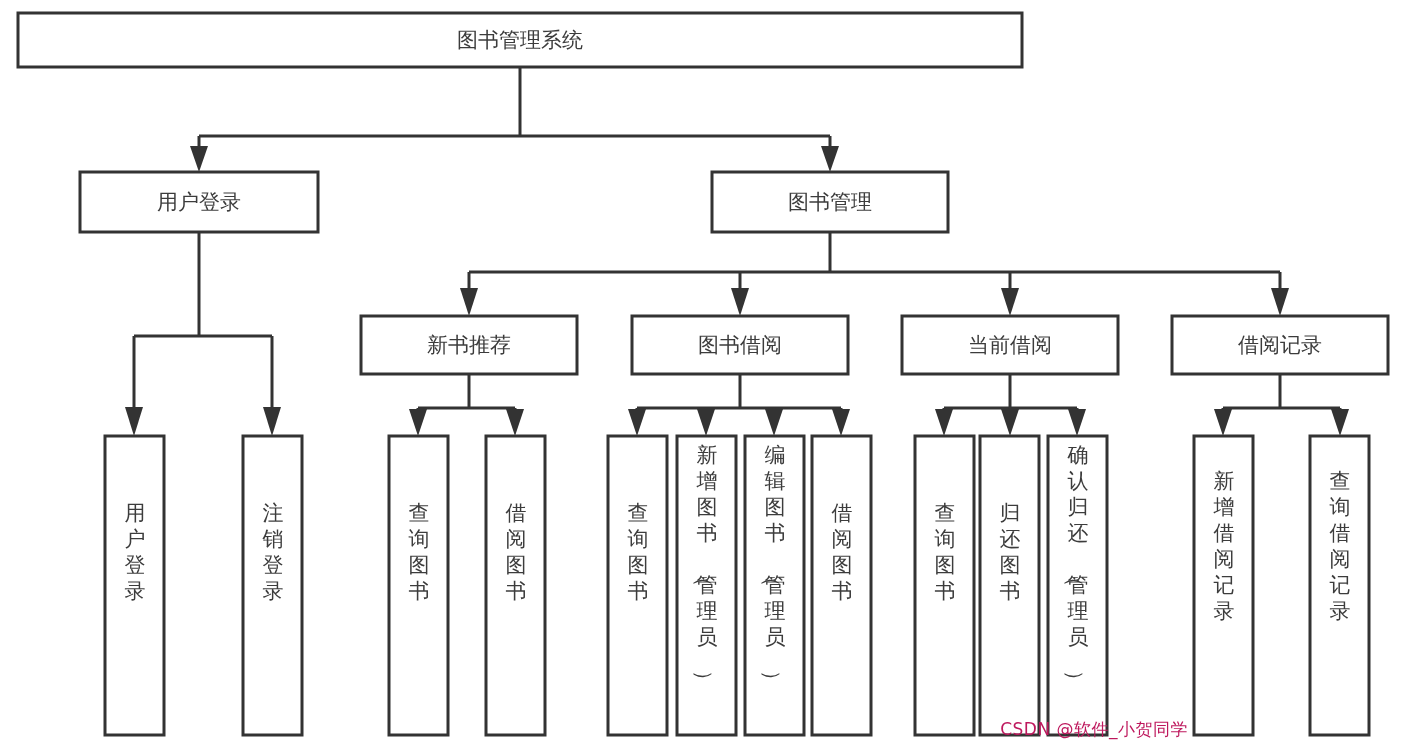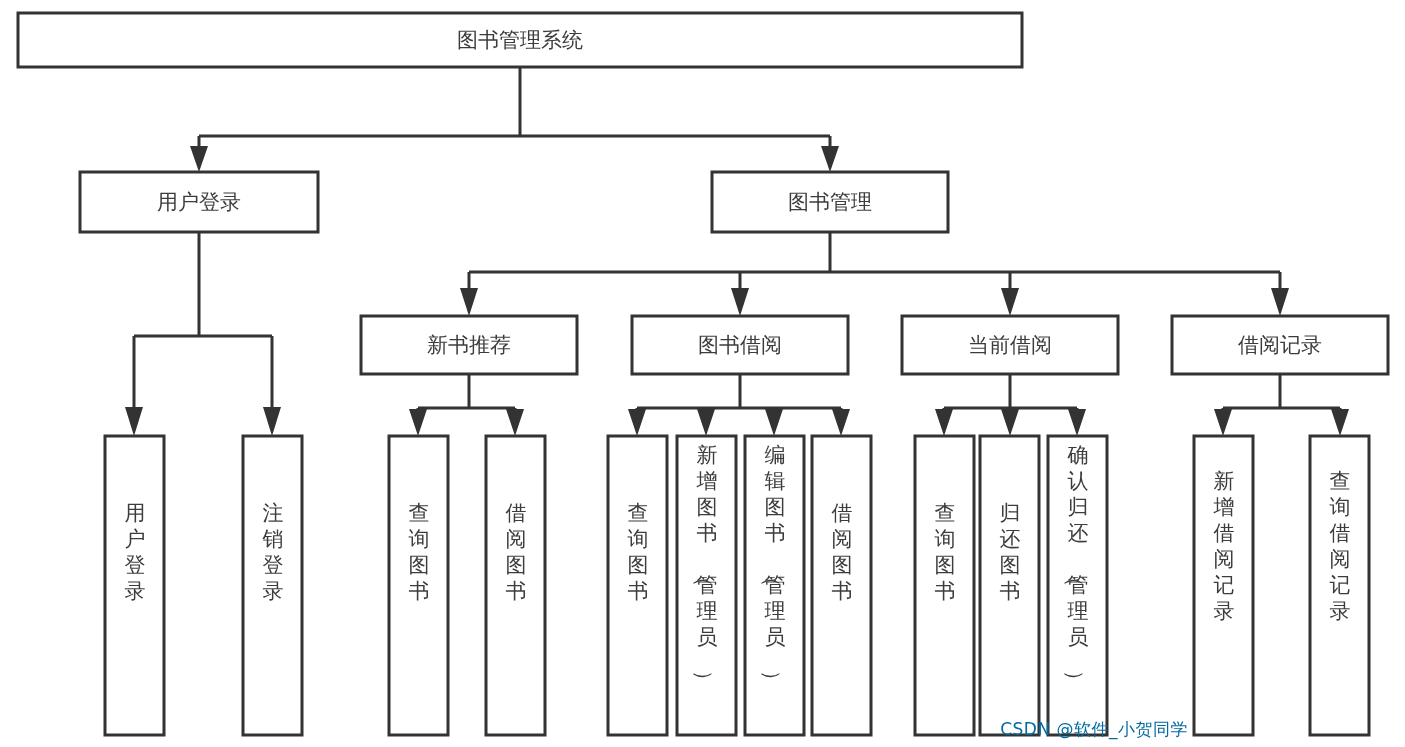--- a/index.html
+++ b/index.html
@@ -54,21 +54,21 @@
     font-family: "DejaVu Sans", "Liberation Sans", sans-serif;
     font-size: 21px;
     text-anchor: middle;
   }
   .watermark-text {
     position: absolute;
     right: 8px;
     bottom: 6px;
     font-family: "DejaVu Sans", "Liberation Sans", sans-serif;
     font-size: 17px;
-    color: #0369a1;
+    color: #be185d;
     white-space: nowrap;
     letter-spacing: 0.5px;
     pointer-events: none;
   }
 </style>
 </head>
 <body>
 
 <div id="diagram-root">
 

